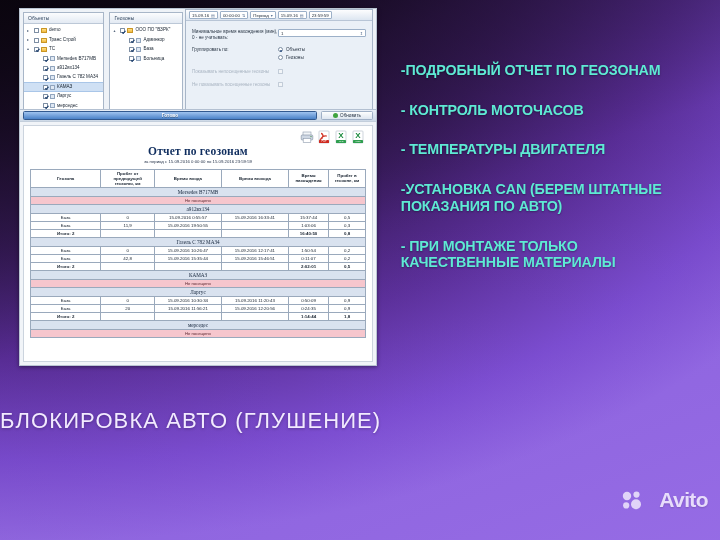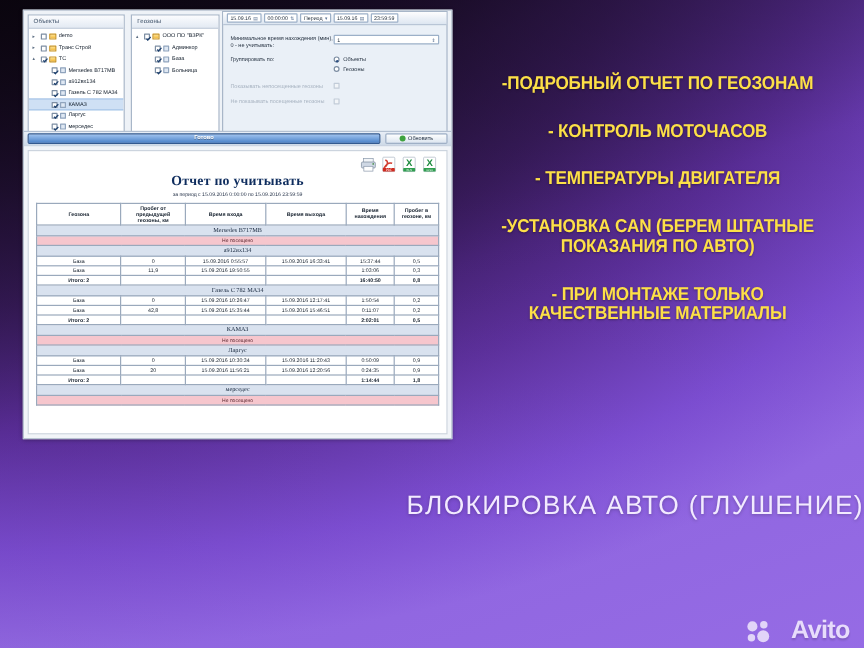--- a/index.html
+++ b/index.html
@@ -130,42 +130,42 @@
   .c0{ width:21%; } .c1{ width:16%; } .c2{ width:20%; } .c3{ width:20%; } .c4{ width:12%; } .c5{ width:11%; }
   .grp{ background:#d9e2ef; text-align:center; font-size:5.2px; font-family:"Liberation Serif", serif; color:#16263c; padding:1.6px 0; }
   .novisit{ background:#f6c6cd; text-align:center; color:#5c2730; font-size:4.2px; padding:1.4px 0; }
   .cc{ text-align:center; }
   .tot td{ font-weight:bold; background:#fff; }
   .tot .nm{ text-align:center; }
 
   
   .mk{
     position:absolute; left:388px; top:62px; width:320px;
-    text-align:center; color:#fde047;
+    color:#5eead4;
   }
   .mk p{
     font-family:"Liberation Sans Narrow","Liberation Sans", sans-serif;
     font-weight:bold; font-size:15.5px; line-height:1.08;
     letter-spacing:-.15px; text-transform:uppercase;
     margin-bottom:23px; transform:scaleX(.92); transform-origin:center;
     text-shadow:0 1px 2px rgba(0,0,0,.35);
   }
   .mk p:last-child{ margin-bottom:0; }
 
   .bottom{
-    position:absolute; left:0; right:0; top:405px; text-align:right; color:#f2eaff;
+    position:absolute; left:0; right:0; top:405px; text-align:left; color:#f2eaff;
   }
   .bottom div{
     font-size:22px; line-height:1.42; letter-spacing:1.1px;
     font-weight:300; text-transform:uppercase;
     text-shadow:0 1px 3px rgba(0,0,0,.25);
   }
 
   .avito{
-    position:absolute; right:12px; bottom:2px;
+    position:absolute; right:12px; bottom:28px;
     display:flex; align-items:center; gap:16px;
     opacity:.88;
     justify-content:flex-end;
   }
   .avito .txt{
     font-size:21px; font-weight:bold; color:#f3ecff; letter-spacing:-.6px;
     text-shadow:0 1px 2px rgba(0,0,0,.2);
   }
 </style>
 </head>
@@ -363,21 +363,21 @@
         <div class="exp">
           <svg width="14" height="14" viewBox="0 0 14 14">
               <rect x="2" y="1" width="10" height="12" rx=".8" fill="#fff" stroke="#b9c2cd" stroke-width=".7"></rect>
               <text x="7" y="8.4" font-size="8" font-weight="bold" fill="#1d8b3f" text-anchor="middle" font-family="Liberation Sans">X</text>
               <rect x="2" y="10" width="10" height="3" rx=".6" fill="#2f9e4f"></rect>
               <text x="7" y="12.4" font-size="2.2" fill="#fff" text-anchor="middle" font-family="Liberation Sans">XLSX</text>
             </svg>
         </div>
       </div>
 
-      <div class="rep-title">Отчет по учитывать</div>
+      <div class="rep-title">Отчет по геозонам</div>
       <div class="rep-sub">за период с 15.09.2016 0:00:00 по 15.09.2016 23:59:59</div>
 
       <table class="rep">
         <thead>
             <tr id="rep-head">
               <th class="c0">Геозона</th>
               <th class="c1">Пробег от предыдущей геозоны, км</th>
               <th class="c2">Время входа</th>
               <th class="c3">Время выхода</th>
               <th class="c4">Время нахождения</th>

